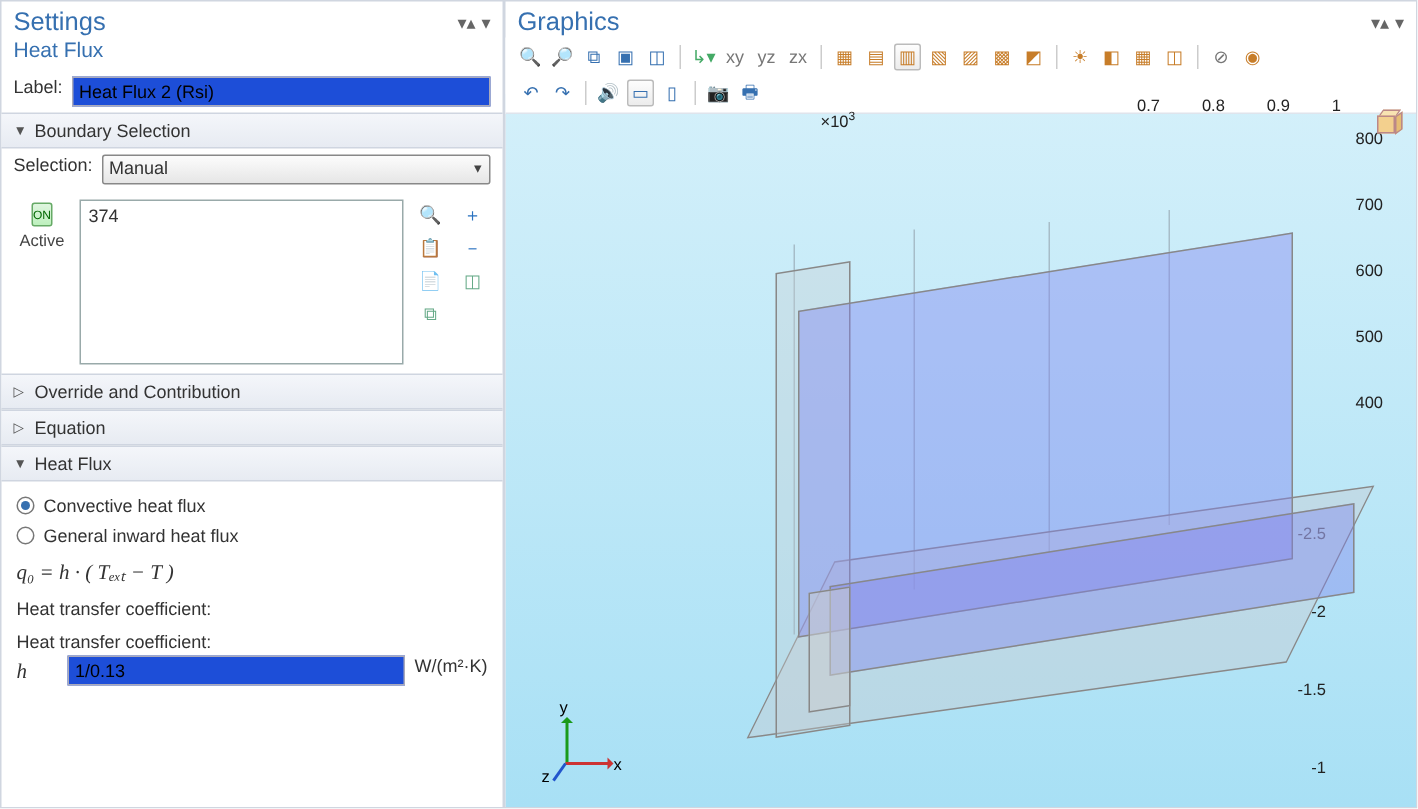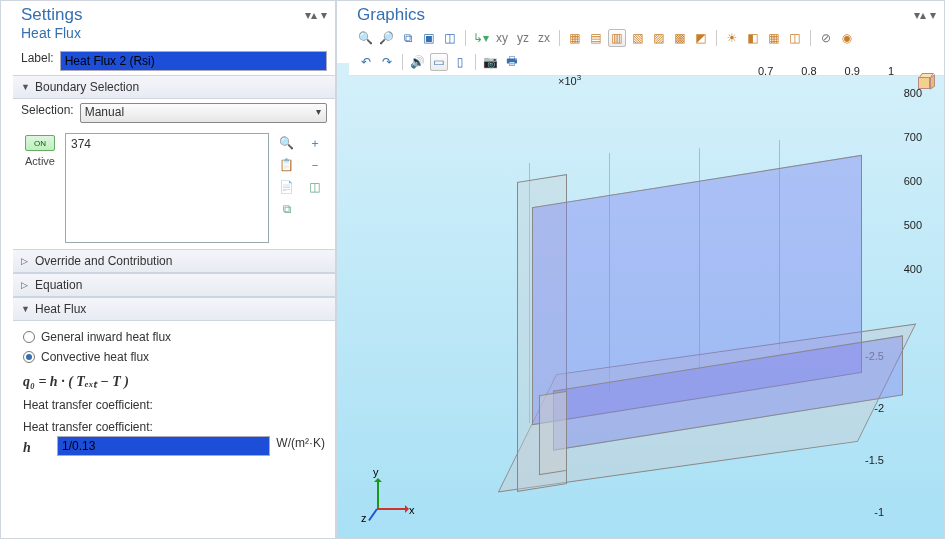--- a/index.html
+++ b/index.html
@@ -1,48 +1,48 @@
 <!DOCTYPE html>
 <html><head>
 <meta charset="utf-8">
 <style>
 * { box-sizing: border-box; margin: 0; padding: 0; }
 body { font-family: "Segoe UI", Tahoma, sans-serif; font-size: 12px; color: #333; background: #fff; width: 945px; height: 539px; overflow: hidden; display: flex; }
-.panel { border: 1px solid #d0d6e0; display: flex; flex-direction: column; padding-left: 12px; }
+.panel { border: 1px solid #d0d6e0; display: flex; flex-direction: column; }
 .settings-panel { width: 336px; height: 539px; background: #fff; }
 .graphics-panel { width: 609px; height: 539px; background: linear-gradient(to bottom, #fff 0, #fff 62px, #d4f0fa 62px, #a8e0f5 100%); position: relative; }
 .panel-head { display: flex; align-items: center; justify-content: space-between; padding: 4px 8px 0 8px; }
 .panel-title { color: #3670b0; font-size: 17px; font-weight: 400; }
 .panel-sub { color: #3670b0; font-size: 14px; padding: 0 8px 6px 8px; }
 .head-icons { display:flex; gap:4px; color:#666; font-size:12px; }
 .head-icons span { cursor:pointer; }
 
 .row { display: flex; align-items: flex-start; padding: 4px 8px; gap: 6px; }
 .lbl { font-size: 12px; color:#333; white-space: nowrap; }
 .input { flex:1; border:1px solid #aab; background:#1d4ed8; height:20px; padding:2px 4px; font-size:12px; }
 .select { flex:1; border:1px solid #888; height:20px; background:linear-gradient(#fcfcfc,#e6e6e6); font-size:12px; padding:1px 4px; border-radius:2px; position:relative; }
 .select::after { content:"▾"; position:absolute; right:5px; top:2px; color:#444; font-size:10px; }
 
 .section-head { background: linear-gradient(#f4f6fa, #e7ebf2); border-top:1px solid #cfd5e0; border-bottom:1px solid #cfd5e0; padding:4px 10px 4px 22px; font-size:12px; color:#333; position:relative; cursor:pointer; }
 .section-head .tri { position:absolute; left:8px; top:6px; font-size:9px; color:#555; }
 .section-body { padding:6px 10px; }
 
 .bsel-row { display:flex; align-items:flex-start; gap:8px; padding:6px 10px; }
 .onoff { width:34px; display:flex; flex-direction:column; align-items:center; gap:4px; padding-top:2px; }
-.onoff-chip { width:30px; height:16px; border:1px solid #6a6; border-radius:2px; background:linear-gradient(#dff5df,#bdf0bd); font-size:8px; color:#060; display:flex; align-items:center; justify-content:center; }
+.onoff-chip { width:14px; height:16px; border:1px solid #6a6; border-radius:2px; background:linear-gradient(#dff5df,#bdf0bd); font-size:8px; color:#060; display:flex; align-items:center; justify-content:center; }
 .onoff-lbl { font-size:11px; color:#444; }
 .listbox { flex:1; border:1px solid #9aa; background:#fff; height:110px; padding:3px 5px; font-size:12px; overflow:auto; }
 .sidecol { width:20px; display:flex; flex-direction:column; gap:6px; align-items:center; padding-top:2px; }
 .sidecol2 { width:20px; display:flex; flex-direction:column; gap:6px; align-items:center; padding-top:2px; }
 .icon-btn { width:16px; height:16px; font-size:12px; color:#5a7; cursor:pointer; display:flex; align-items:center; justify-content:center; }
 
 .radio-row { display:flex; align-items:center; gap:6px; padding:3px 0; font-size:12px; }
 .radio-dot { width:12px; height:12px; border:1px solid #777; border-radius:50%; display:inline-flex; align-items:center; justify-content:center; }
 .radio-dot.sel::after { content:""; width:6px; height:6px; background:#3670b0; border-radius:50%; }
-.eq { font-family: "Cambria Math", "Times New Roman", serif; font-style:italic; font-size:14px; padding:4px 0;font-weight:bold; }
+.eq { font-family: "Cambria Math", "Times New Roman", serif; font-style:italic; font-size:14px; padding:4px 0; }
 .unit { font-size:12px; color:#333; }
 
 
 .gtoolbar { display:flex; align-items:center; gap:3px; padding:4px 8px; flex-wrap:wrap; background:#fff; border-bottom:1px solid #dfe4ec; }
 .tbtn { width:18px; height:18px; display:inline-flex; align-items:center; justify-content:center; font-size:12px; color:#4a6; cursor:pointer; border-radius:2px; }
 .tbtn.blue { color:#3670b0; }
 .tbtn.orange { color:#c77d29; }
 .tbtn.gray { color:#777; }
 .tsep { width:1px; height:16px; background:#ccc; margin:0 3px; }
 .tbtn.box { border:1px solid #bbb; background:linear-gradient(#fdfdfd,#ececec); }
@@ -55,21 +55,21 @@
 .axis-triad .xarm { position:absolute; left:18px; bottom:6px; width:30px; height:2px; background:#c33; }
 .axis-triad .xarm::after { content:""; position:absolute; right:-6px; top:-3px; border:4px solid transparent; border-left-color:#c33; }
 .axis-triad .zarm { position:absolute; left:18px; bottom:6px; width:14px; height:2px; background:#2255cc; transform:rotate(125deg); transform-origin:left center; }
 .axis-triad .ylbl { position:absolute; left:14px; bottom:38px; color:#000; }
 .axis-triad .xlbl { position:absolute; left:50px; bottom:0; color:#000; }
 .axis-triad .zlbl { position:absolute; left:2px; bottom:-8px; color:#000; }
 
 .ticks-right { position:absolute; right:22px; top:24px; font-size:11px; color:#222; display:flex; flex-direction:column; gap:32px; align-items:flex-end; }
 .ticks-top { position:absolute; right:50px; top:2px; font-size:11px; color:#222; display:flex; gap:28px; }
 .ticks-front { position:absolute; right:60px; bottom:20px; font-size:11px; color:#222; display:flex; flex-direction:column; gap:40px; align-items:flex-end; }
-.sciexp { position:absolute; left:221px; top:10px; font-size:11px; color:#222; }
+.sciexp { position:absolute; left:210px; top:10px; font-size:11px; color:#222; }
 .sciexp sup { font-size:8px; }
 
 .scene { position:absolute; left:110px; top:60px; width:430px; height:370px; }
 .slab-bottom { position:absolute; left:80px; top:230px; width:360px; height:110px; border:1px solid #888; background:rgba(200,205,210,0.45); transform:skewY(-8deg) skewX(-28deg); }
 .slab-back { position:absolute; left:85px; top:58px; width:330px; height:218px; border:1px solid #888; background:rgba(128,130,240,0.42); transform:skewY(-9deg); }
 .slab-front { position:absolute; left:106px; top:240px; width:350px; height:60px; border:1px solid #888; background:rgba(125,128,238,0.40); transform:skewY(-9deg); }
 .wall-left { position:absolute; left:70px; top:55px; width:50px; height:310px; border:1px solid #888; background:rgba(200,205,210,0.35); transform:skewY(-9deg); }
 .small-block { position:absolute; left:92px; top:270px; width:28px; height:80px; border:1px solid #888; background:rgba(200,205,210,0.55); transform:skewY(-9deg); }
 .gridline { position:absolute; background:rgba(100,100,110,0.35); }
 .gl1 { left:82px; top:40px; width:1px; height:260px; transform:skewY(-9deg);}
@@ -142,26 +142,26 @@
     <span class="tri">▷</span>
     <span>Equation</span>
   </div>
   <div class="section-head">
     <span class="tri">▼</span>
     <span>Heat Flux</span>
   </div>
 
   <div class="section-body">
     <div class="radio-row">
+      <span class="radio-dot sel"></span>
+      <span>Convective heat flux</span>
+    </div>
+    <div class="radio-row">
       <span class="radio-dot"></span>
       <span>General inward heat flux</span>
-    </div>
-    <div class="radio-row">
-      <span class="radio-dot sel"></span>
-      <span>Convective heat flux</span>
     </div>
     <div class="eq">q₀ = h · ( Tₑₓₜ − T )</div>
     <div class="lbl" style="padding:4px 0 2px 0">Heat transfer coefficient:</div>
     <div class="lbl" style="padding:6px 0 2px 0">Heat transfer coefficient:</div>
     <div class="row" style="padding:0">
       <span class="eq" style="width:28px">h</span>
       <input class="input" value="1/0.13" style="">
       <span class="unit">W/(m²·K)</span>
     </div>
   </div>

